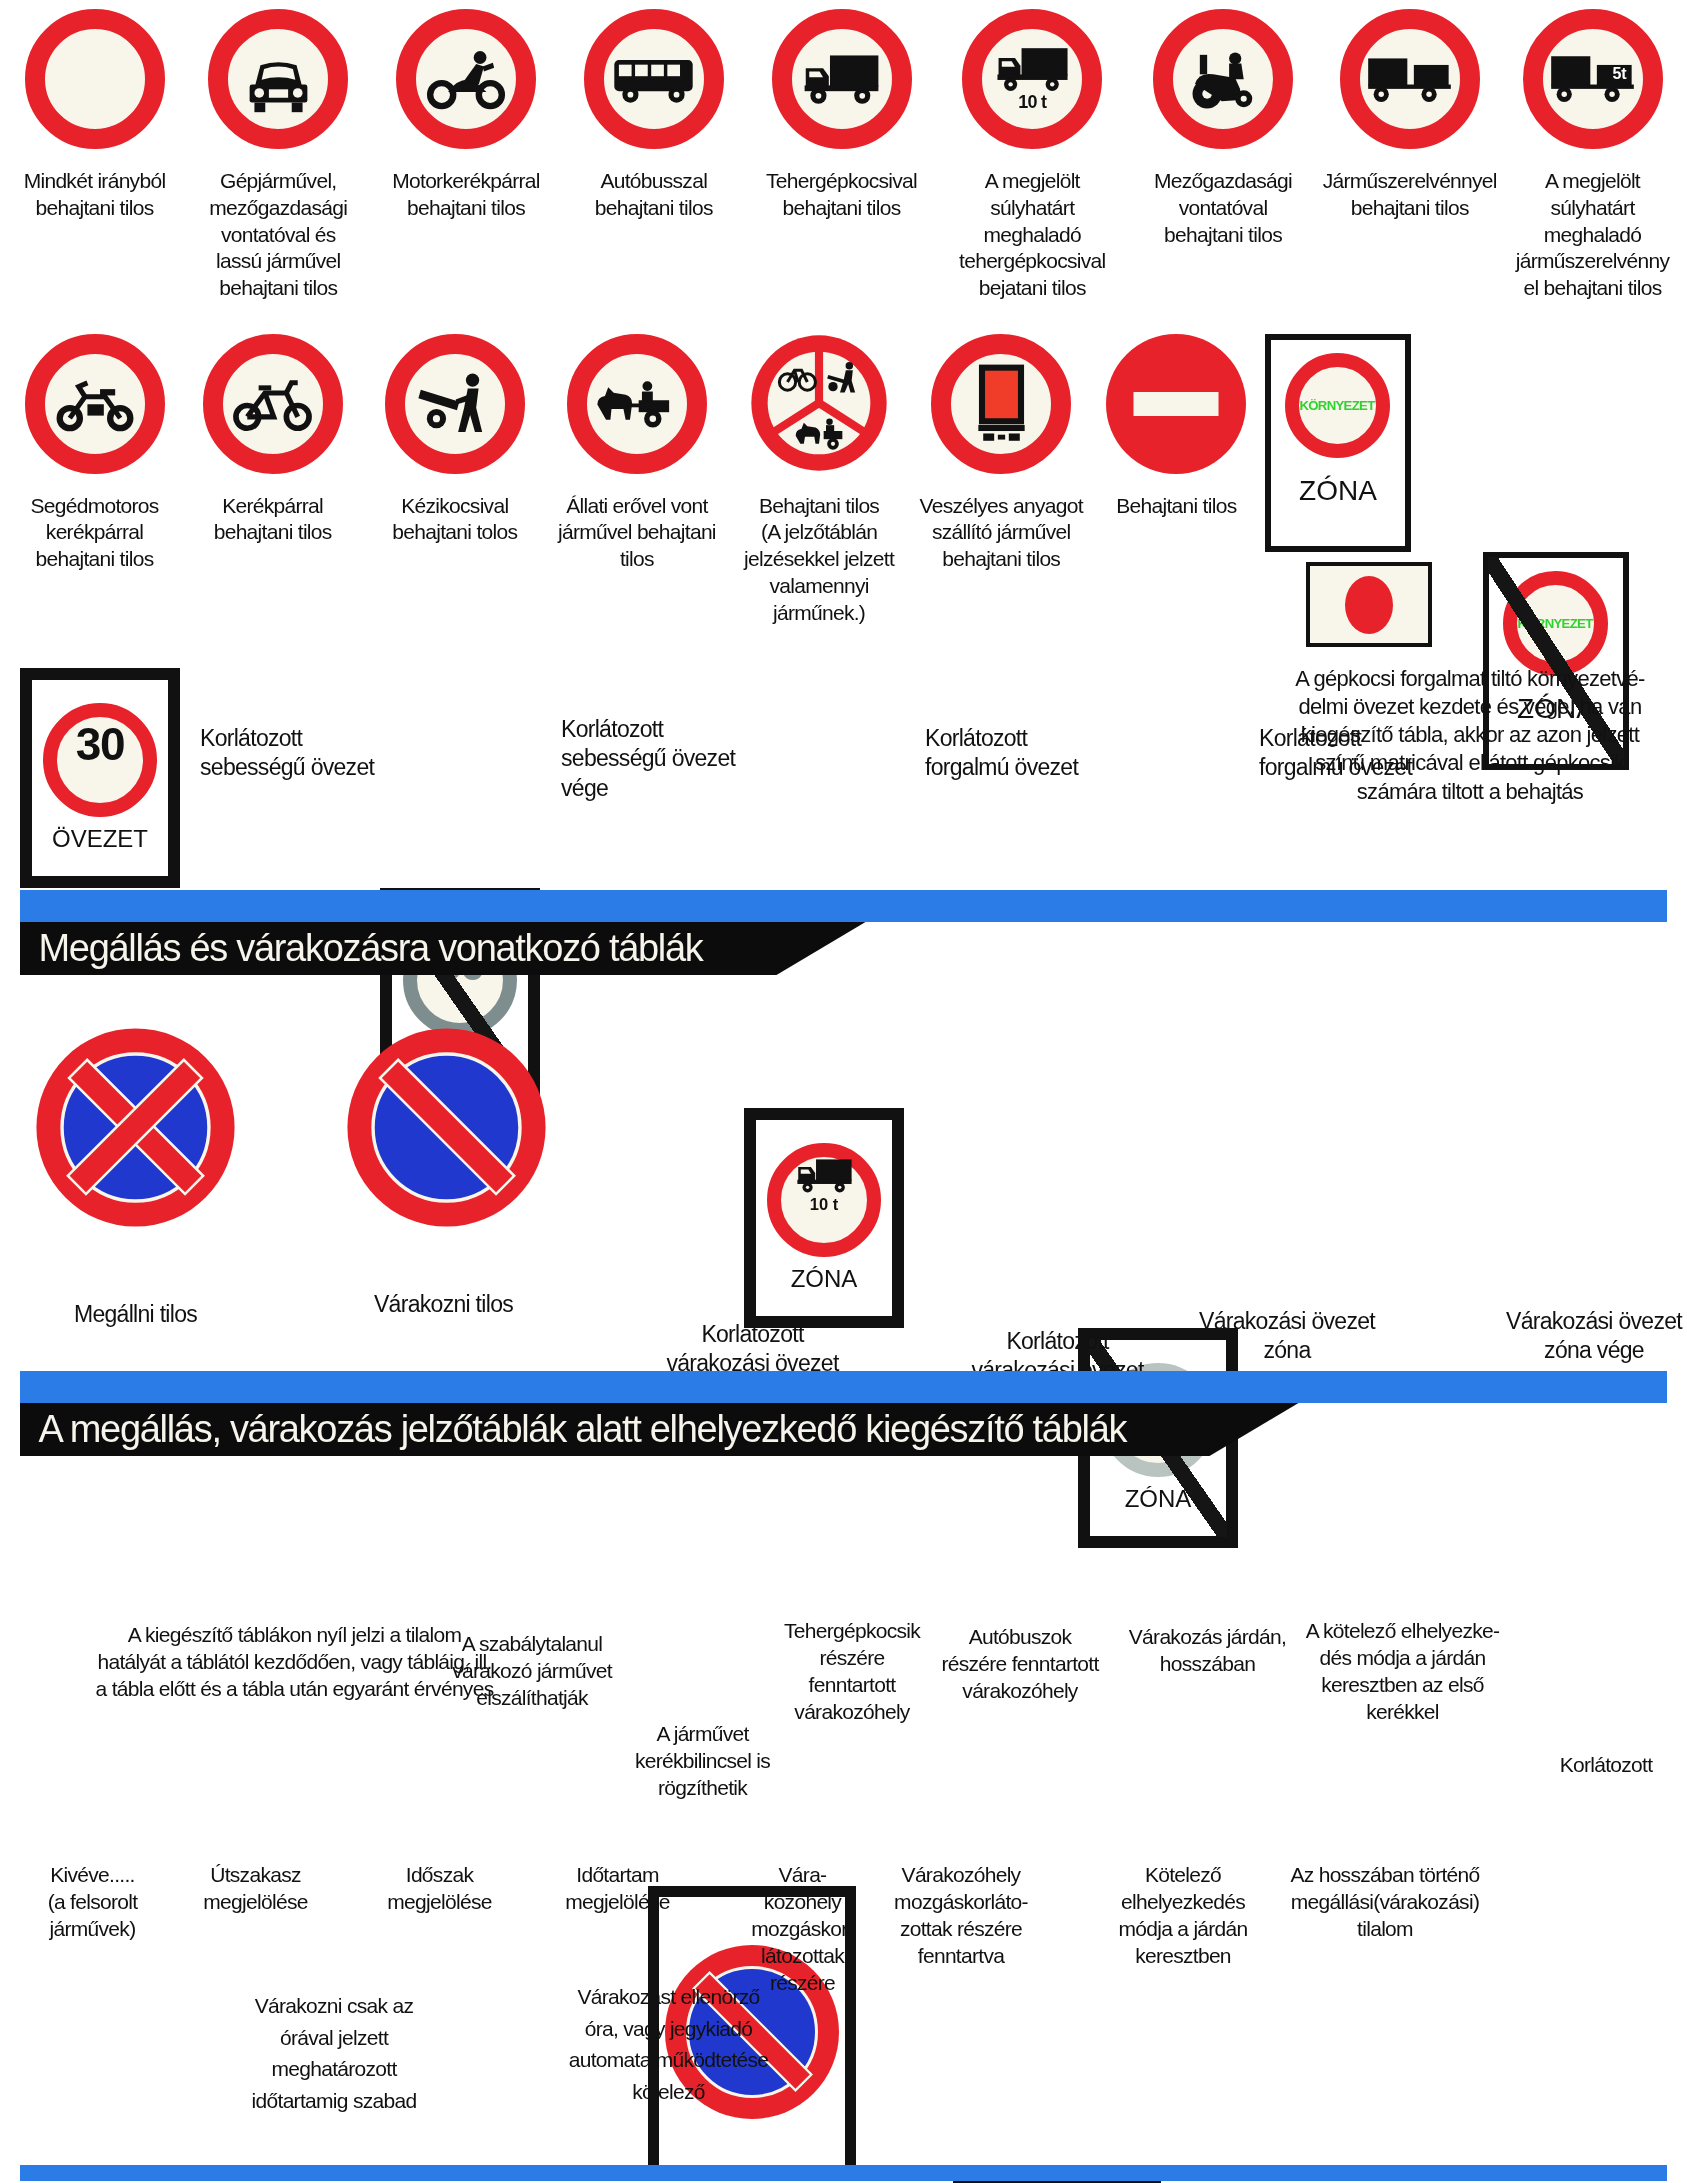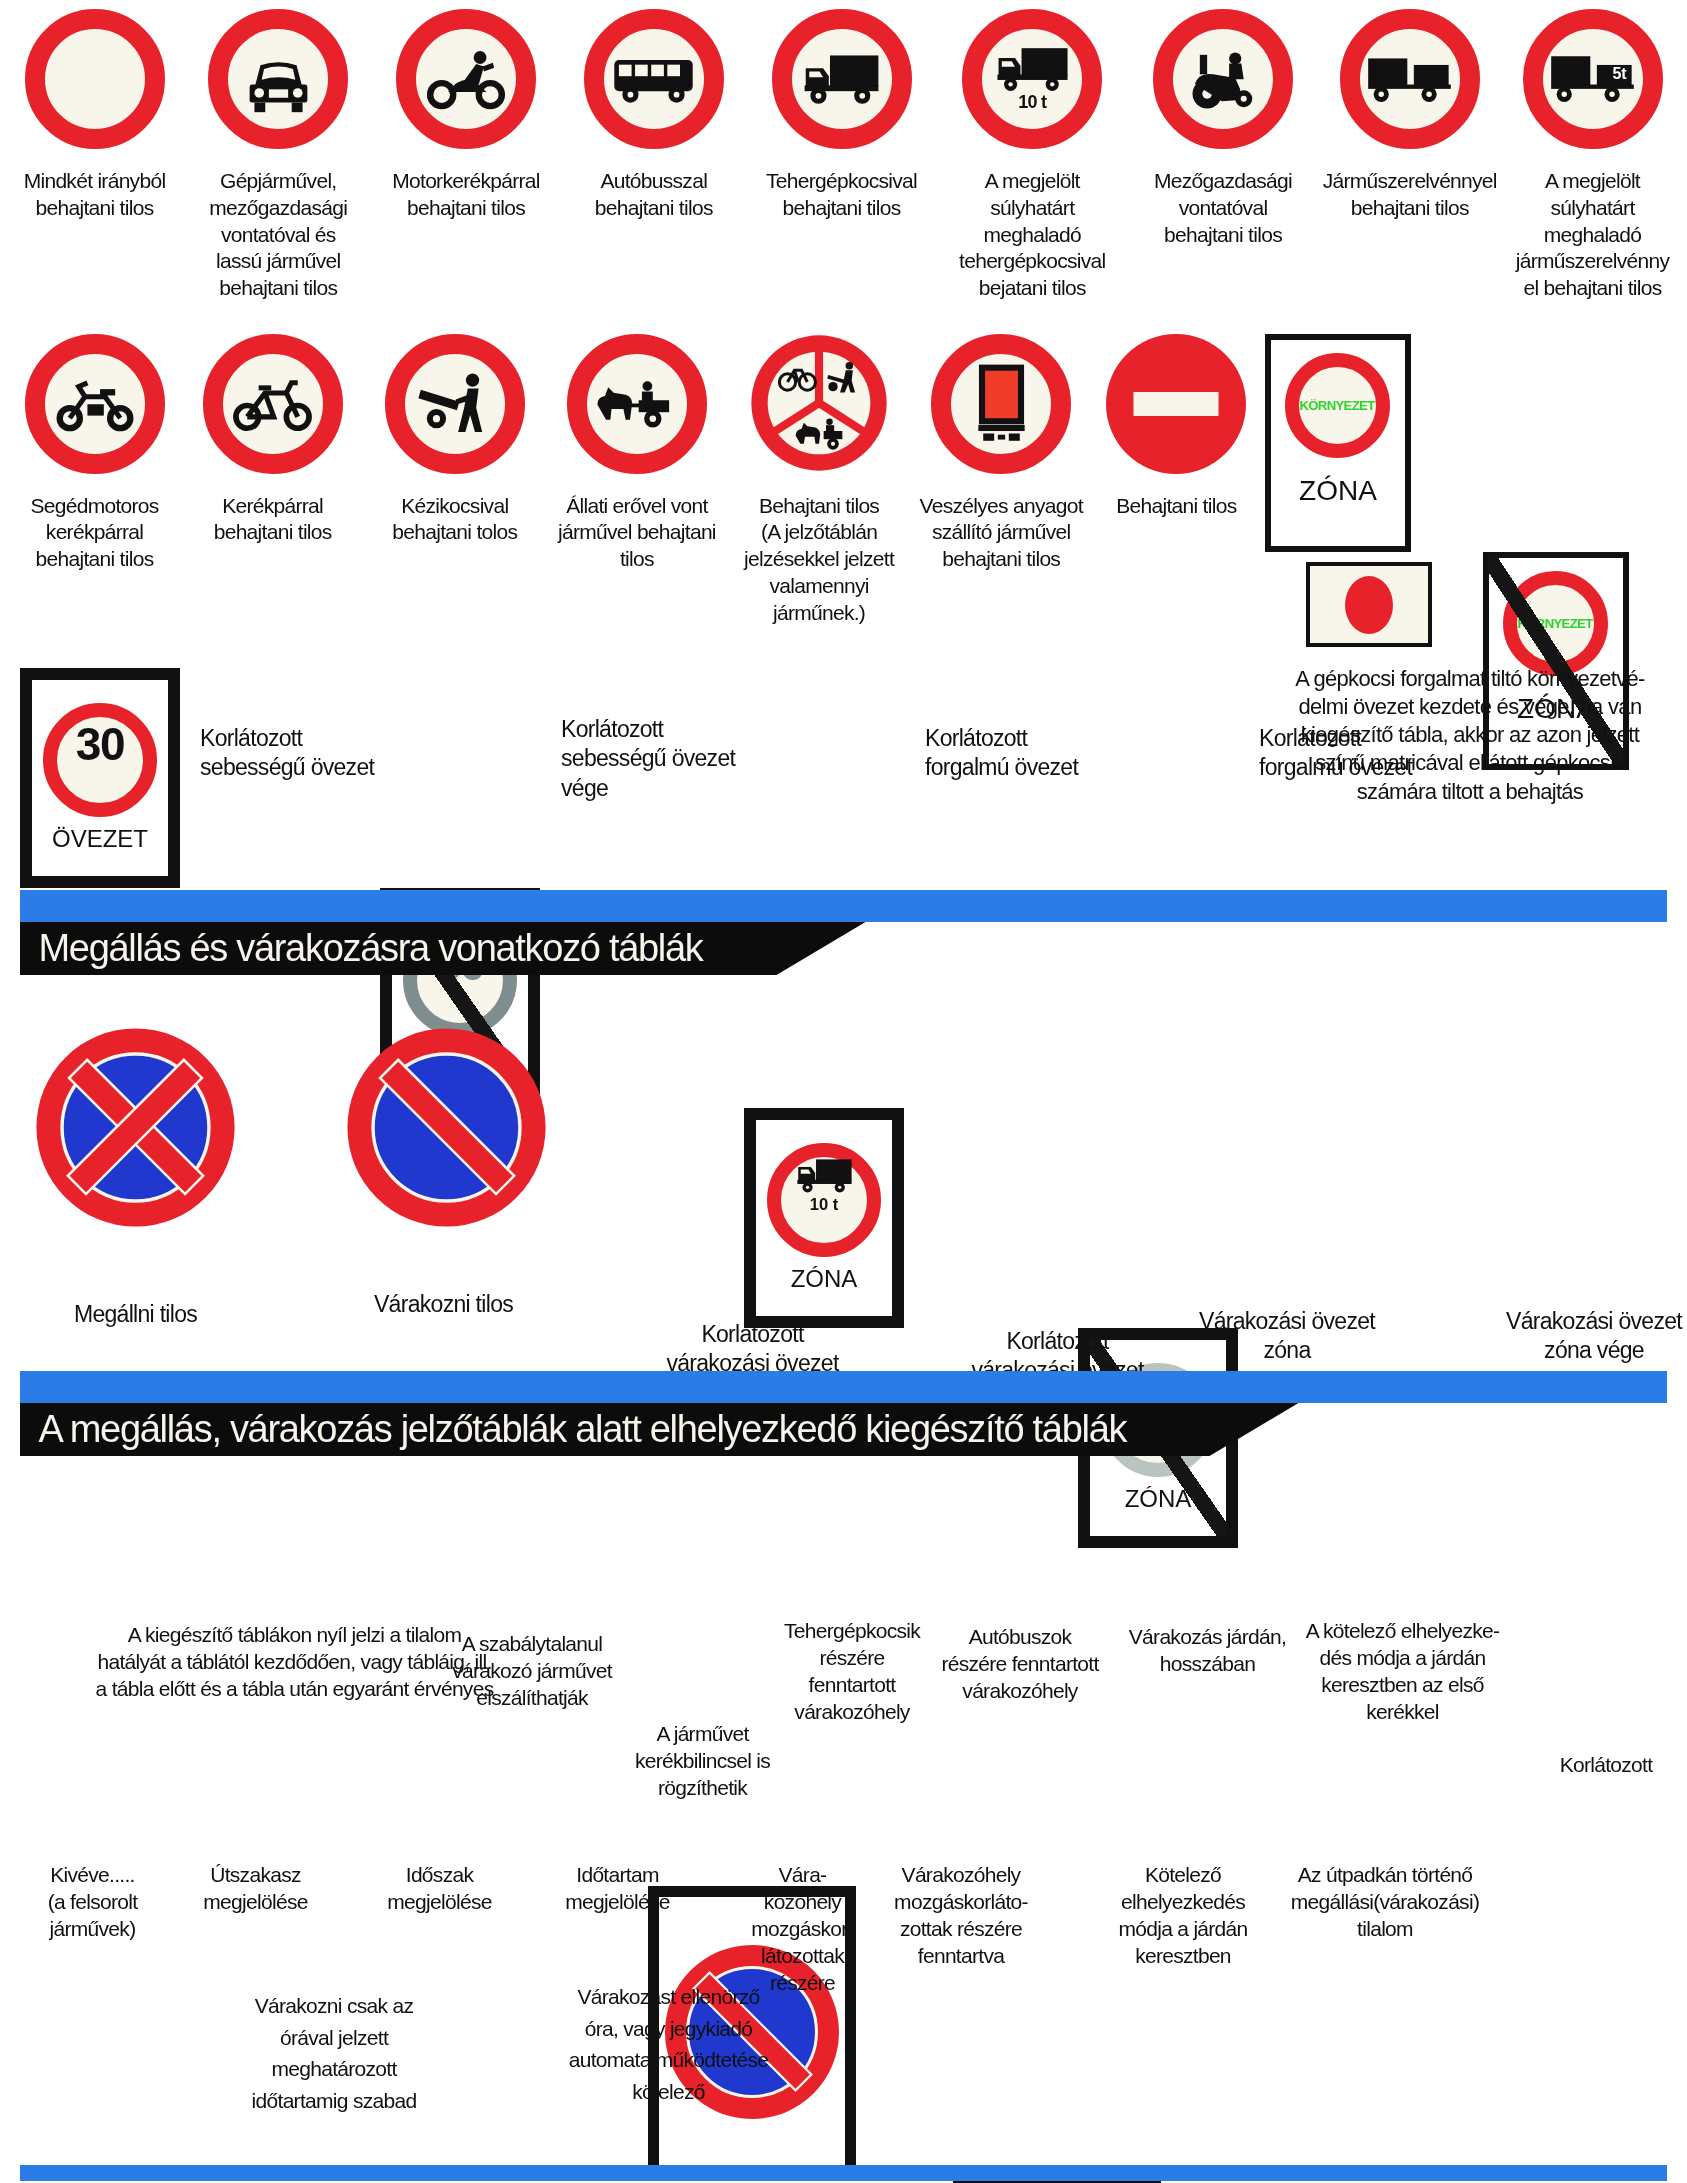--- a/index.html
+++ b/index.html
@@ -528,21 +528,21 @@
   <div class="cap abs" style="left:880px;top:1862px;width:162px">Várakozóhely
 mozgáskorláto-
 zottak részére
 fenntartva</div>
 
   <div class="cap abs" style="left:1092px;top:1862px;width:182px">Kötelező
 elhelyezkedés
 módja a járdán
 keresztben</div>
 
-  <div class="cap abs" style="left:1274px;top:1862px;width:222px">Az útpadkán történő
+  <div class="cap abs" style="left:1274px;top:1862px;width:222px">Az hosszában történő
 megállási(várakozási)
 tilalom</div>
 
   <div class="cap abs" style="left:205px;top:1990px;width:258px;line-height:1.5">Várakozni csak az
 órával jelzett
 meghatározott
 időtartamig szabad</div>
 
   <div class="cap abs" style="left:536px;top:1981px;width:265px;line-height:1.5">Várakozást ellenörző
 óra, vagy jegykiadó

